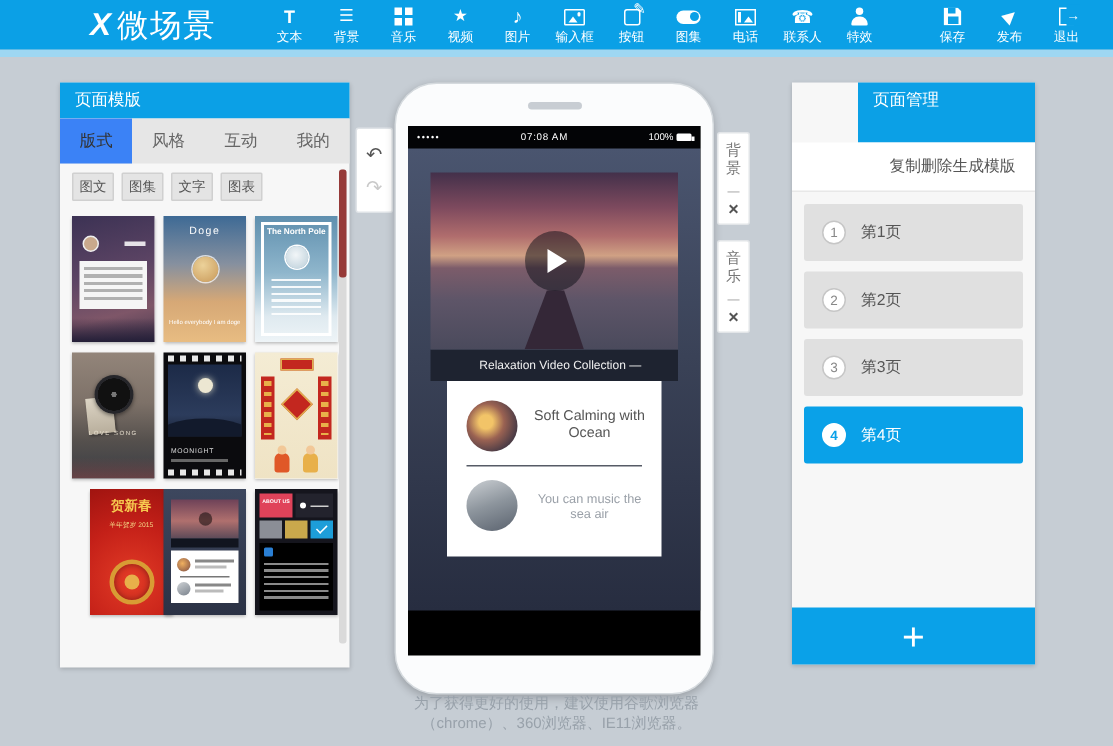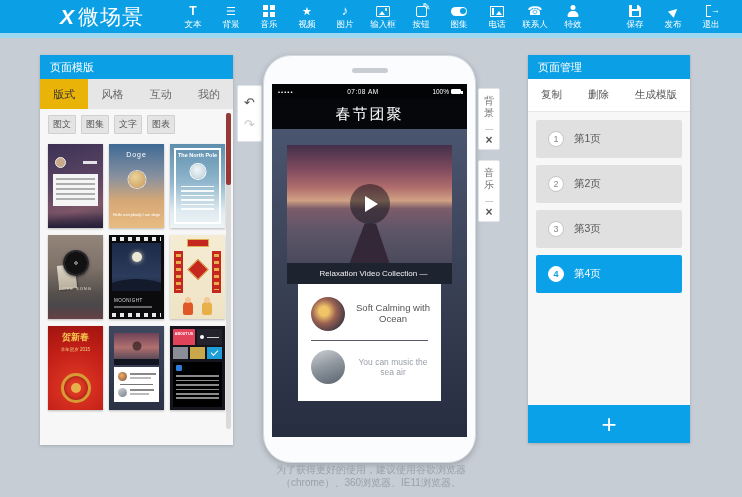--- a/index.html
+++ b/index.html
@@ -47,21 +47,21 @@
   .ic-save::after { content:""; position:absolute; left:2.5px; bottom:1px; width:7px; height:5px; background:#0ba0e6; }
   .ic-publish::before { content:"▶"; font-size:11px; display:inline-block; transform:rotate(-42deg); }
   .ic-exit { width:10px; height:12px; border:1.3px solid #fff; position:relative; }
   .ic-exit::after { content:"→"; position:absolute; right:-5px; top:50%; transform:translateY(-55%); font-size:9px; background:#0ba0e6; }
 
   
   .left-panel { position:absolute; left:40px; top:55px; width:193px; height:390px; background:#f7f7f7; box-shadow:0 1px 3px rgba(0,0,0,.18); }
   .lp-header { height:24px; background:#0ba0e6; color:#fff; font-size:11px; line-height:24px; padding-left:10px; }
   .lp-tabs { height:30px; background:#e6e6e6; display:flex; }
   .lp-tab { flex:1; text-align:center; line-height:30px; font-size:11px; color:#666; cursor:pointer; }
-  .lp-tab.active { background:#eab308; color:#333; }
+  .lp-tab.active { background:#3b82f6; color:#333; }
   .lp-chips { padding:6px 8px 5px; display:flex; gap:5px; }
   .chip { font-size:9px; color:#555; background:#e4e4e4; border:1px solid #d0d0d0; padding:2px 4px; border-radius:1px; cursor:pointer; white-space:nowrap; }
   .lp-grid { padding:5px 8px; display:grid; grid-template-columns:repeat(3,55px); gap:7px 6px; }
   .tpl { width:55px; height:84px; position:relative; overflow:hidden; cursor:pointer; box-shadow:0 1px 2px rgba(0,0,0,.25); }
   .lp-scroll { position:absolute; right:2px; top:58px; width:5px; height:316px; background:#dadada; border-radius:2px; }
   .lp-scroll-thumb { width:5px; height:72px; background:#963a38; border-radius:2px; }
 
   
   .t1 { background:linear-gradient(165deg,#3c3254 0%,#5c4464 45%,#7e5668 75%,#4a3a50 100%); }
   .t1::after { content:""; position:absolute; left:0; right:0; bottom:0; height:16px; background:linear-gradient(to top,#241f38,rgba(36,31,56,0)); }
@@ -106,21 +106,21 @@
   .t6 .banner { position:absolute; left:50%; top:4px; transform:translateX(-50%); width:22px; height:8px; background:#c3271f; border:1px solid #e0b050; }
   .t6 .cl,.t6 .cr { position:absolute; top:16px; width:9px; height:42px; background:#c3271f; }
   .t6 .cl { left:4px; } .t6 .cr { right:4px; }
   .t6 .cl::after,.t6 .cr::after { content:""; position:absolute; left:2px; right:2px; top:3px; bottom:3px;
       background:repeating-linear-gradient(180deg,#e8b04a 0 3px,rgba(0,0,0,0) 3px 7px); }
   .t6 .dia { position:absolute; left:50%; top:27px; transform:translateX(-50%) rotate(45deg); width:15px; height:15px; background:#c3271f; border:1px solid #e0b050; }
   .t6 .kid1,.t6 .kid2 { position:absolute; bottom:4px; width:10px; height:13px; border-radius:4px 4px 2px 2px; background:#e05828; }
   .t6 .kid1 { left:13px; } .t6 .kid2 { right:13px; background:#e8b04a; }
   .t6 .kid1::before,.t6 .kid2::before { content:""; position:absolute; top:-5px; left:2px; width:6px; height:6px; border-radius:50%; background:#f2c898; }
 
-  .t7 { background:radial-gradient(circle at 50% 72%,#e23b26 0%,#c42018 55%,#a01410 100%); }
+  .t7 { background:radial-gradient(circle at 50% 72%,#e23b26 0%,#c42018 55%,#a01410 100%);margin-left:12px; }
   .t7 .tt { position:absolute; top:5px; width:100%; text-align:center; color:#f6c94f; font-size:9px; font-weight:bold; font-family:"DejaVu Serif",serif; }
   .t7 .sub { position:absolute; top:21px; width:100%; text-align:center; color:#f2d584; font-size:4.5px; }
   .t7 .wreath { position:absolute; left:50%; bottom:7px; transform:translateX(-50%); width:30px; height:30px; border-radius:50%; border:3px solid #d89c34; box-shadow:inset 0 0 4px rgba(0,0,0,.4); }
   .t7 .wreath::after { content:""; position:absolute; left:50%; top:50%; transform:translate(-50%,-50%); width:10px; height:10px; border-radius:50%; background:#e8b04a; }
 
   .t8 { background:linear-gradient(180deg,#3d475e 0%,#2b3245 100%); }
   .t8 .v { position:absolute; left:5px; right:5px; top:7px; height:26px; background:linear-gradient(180deg,#6e4258 0%,#b0706e 55%,#5c4a58 100%); }
   .t8 .v::after { content:""; position:absolute; left:50%; top:50%; transform:translate(-50%,-50%); width:9px; height:9px; border-radius:50%; background:rgba(0,0,0,.5); }
   .t8 .vbar { position:absolute; left:5px; right:5px; top:33px; height:6px; background:rgba(10,14,22,.85); }
   .t8 .card { position:absolute; left:5px; right:5px; top:41px; height:35px; background:#fff; }
@@ -187,22 +187,22 @@
       display:flex; flex-direction:column; align-items:center; padding:6px 0 5px; gap:3px; }
   .side-tab.st1 { top:88px; } .side-tab.st2 { top:160px; }
   .vlabel { width:11px; font-size:10px; line-height:1.15; text-align:center; color:#777; word-break:break-all; }
   .st-min { cursor:pointer; height:9px; line-height:9px; }
   .st-min::before { content:"—"; font-size:8px; color:#999; }
   .st-close { cursor:pointer; height:11px; line-height:11px; }
   .st-close::before { content:"×"; font-size:12px; font-weight:bold; color:#555; }
 
   
   .right-panel { position:absolute; left:528px; top:55px; width:162px; height:388px; background:#f7f7f7; box-shadow:0 1px 3px rgba(0,0,0,.18); }
-  .rp-header { height:24px; background:#0ba0e6; color:#fff; font-size:11px; line-height:24px; padding-left:10px; }
-  .rp-actions { height:33px; background:#fff; display:flex; align-items:center; justify-content:space-between; padding:0 13px; font-size:10.5px; color:#555; border-bottom:1px solid #e8e8e8; }
+  .rp-header { height:40px; background:#0ba0e6; color:#fff; font-size:11px; line-height:24px; padding-left:10px;margin-left:44px; }
+  .rp-actions { height:33px; background:#fff; display:flex; align-items:center; justify-content:flex-end; padding:0 13px; font-size:10.5px; color:#555; border-bottom:1px solid #e8e8e8; }
   .rp-action { cursor:pointer; }
   .rp-list { padding:8px 8px 0; }
   .prow { height:38px; margin-bottom:7px; background:#e0e0e0; border-radius:2px; display:flex; align-items:center; padding-left:12px; gap:10px; font-size:10.5px; color:#555; cursor:pointer; }
   .pnum { width:16px; height:16px; border-radius:50%; background:#fff; border:1px solid #c6c6c6; font-size:9px; color:#888; display:flex; align-items:center; justify-content:center; }
   .prow.sel { background:#0aa1e8; color:#fff; }
   .prow.sel .pnum { border-color:#fff; color:#0aa1e8; font-weight:bold; }
   .rp-add { position:absolute; bottom:0; left:0; right:0; height:38px; background:#0aa1e8; color:#fff; font-size:26px; font-weight:300; display:flex; align-items:center; justify-content:center; cursor:pointer; }
 
   
   .footer { position:absolute; top:464px; left:0; width:742px; text-align:center; font-size:10px; color:#98a1aa; line-height:12.5px; }
@@ -388,21 +388,20 @@
   <div class="speaker"></div>
   <div class="screen">
     <div class="sbar">
       <span class="sig"></span>
       <span class="stime">07:08 AM</span>
       <span class="sbatt">
         <span>100%</span>
         <span class="batt"></span>
       </span>
     </div>
-    <div class="ptitle">春节团聚</div>
     <div class="pbody">
       <div class="vcard">
         <div class="vimg">
           <div class="pier"></div>
           <div class="play"></div>
         </div>
         <div class="vcap">Relaxation Video Collection —</div>
       </div>
       <div class="lcard">
         <div class="litem">

